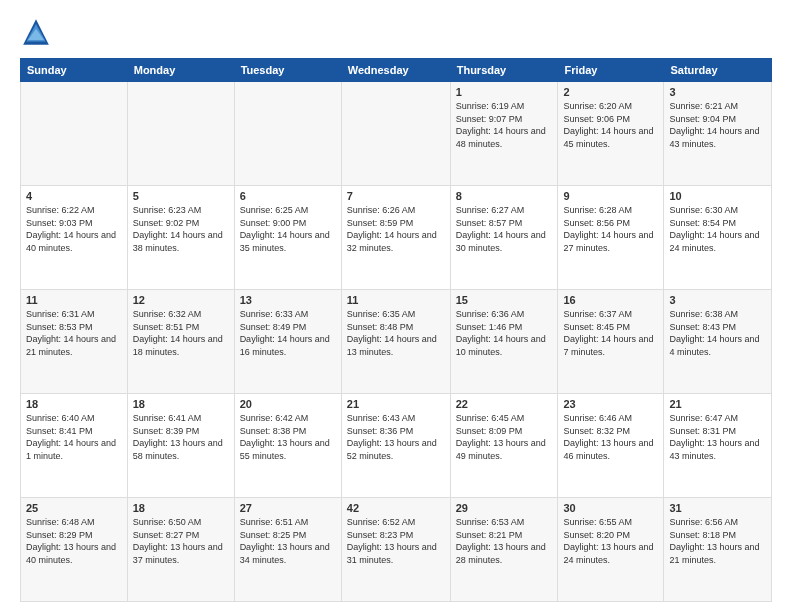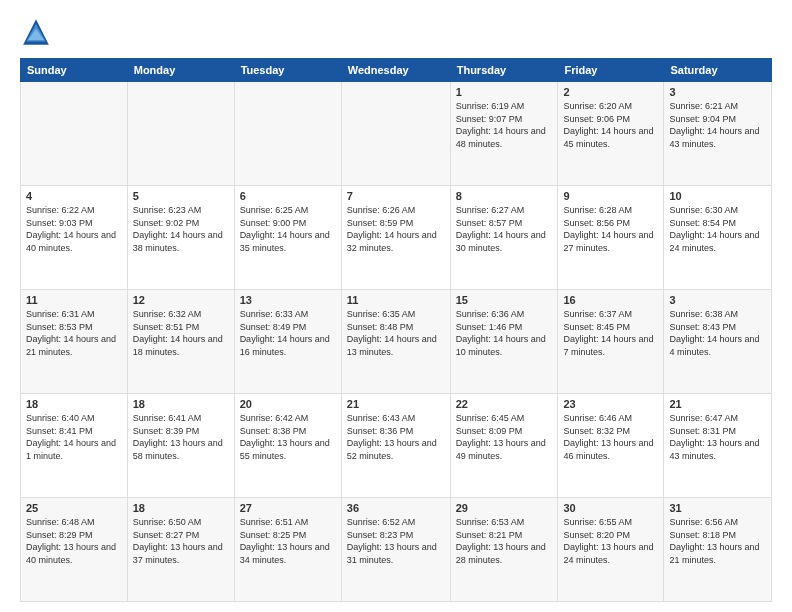--- a/index.html
+++ b/index.html
@@ -345,21 +345,21 @@
 and 37 minutes.</div>
             </td>
             <td>
               <span class="day-num">27</span>
               <div class="day-info">Sunrise: 6:51 AM
 Sunset: 8:25 PM
 Daylight: 13 hours
 and 34 minutes.</div>
             </td>
             <td>
-              <span class="day-num">36</span>
+              <span class="day-num">42</span>
               <div class="day-info">Sunrise: 6:52 AM
 Sunset: 8:23 PM
 Daylight: 13 hours
 and 31 minutes.</div>
             </td>
             <td>
               <span class="day-num">29</span>
               <div class="day-info">Sunrise: 6:53 AM
 Sunset: 8:21 PM
 Daylight: 13 hours

